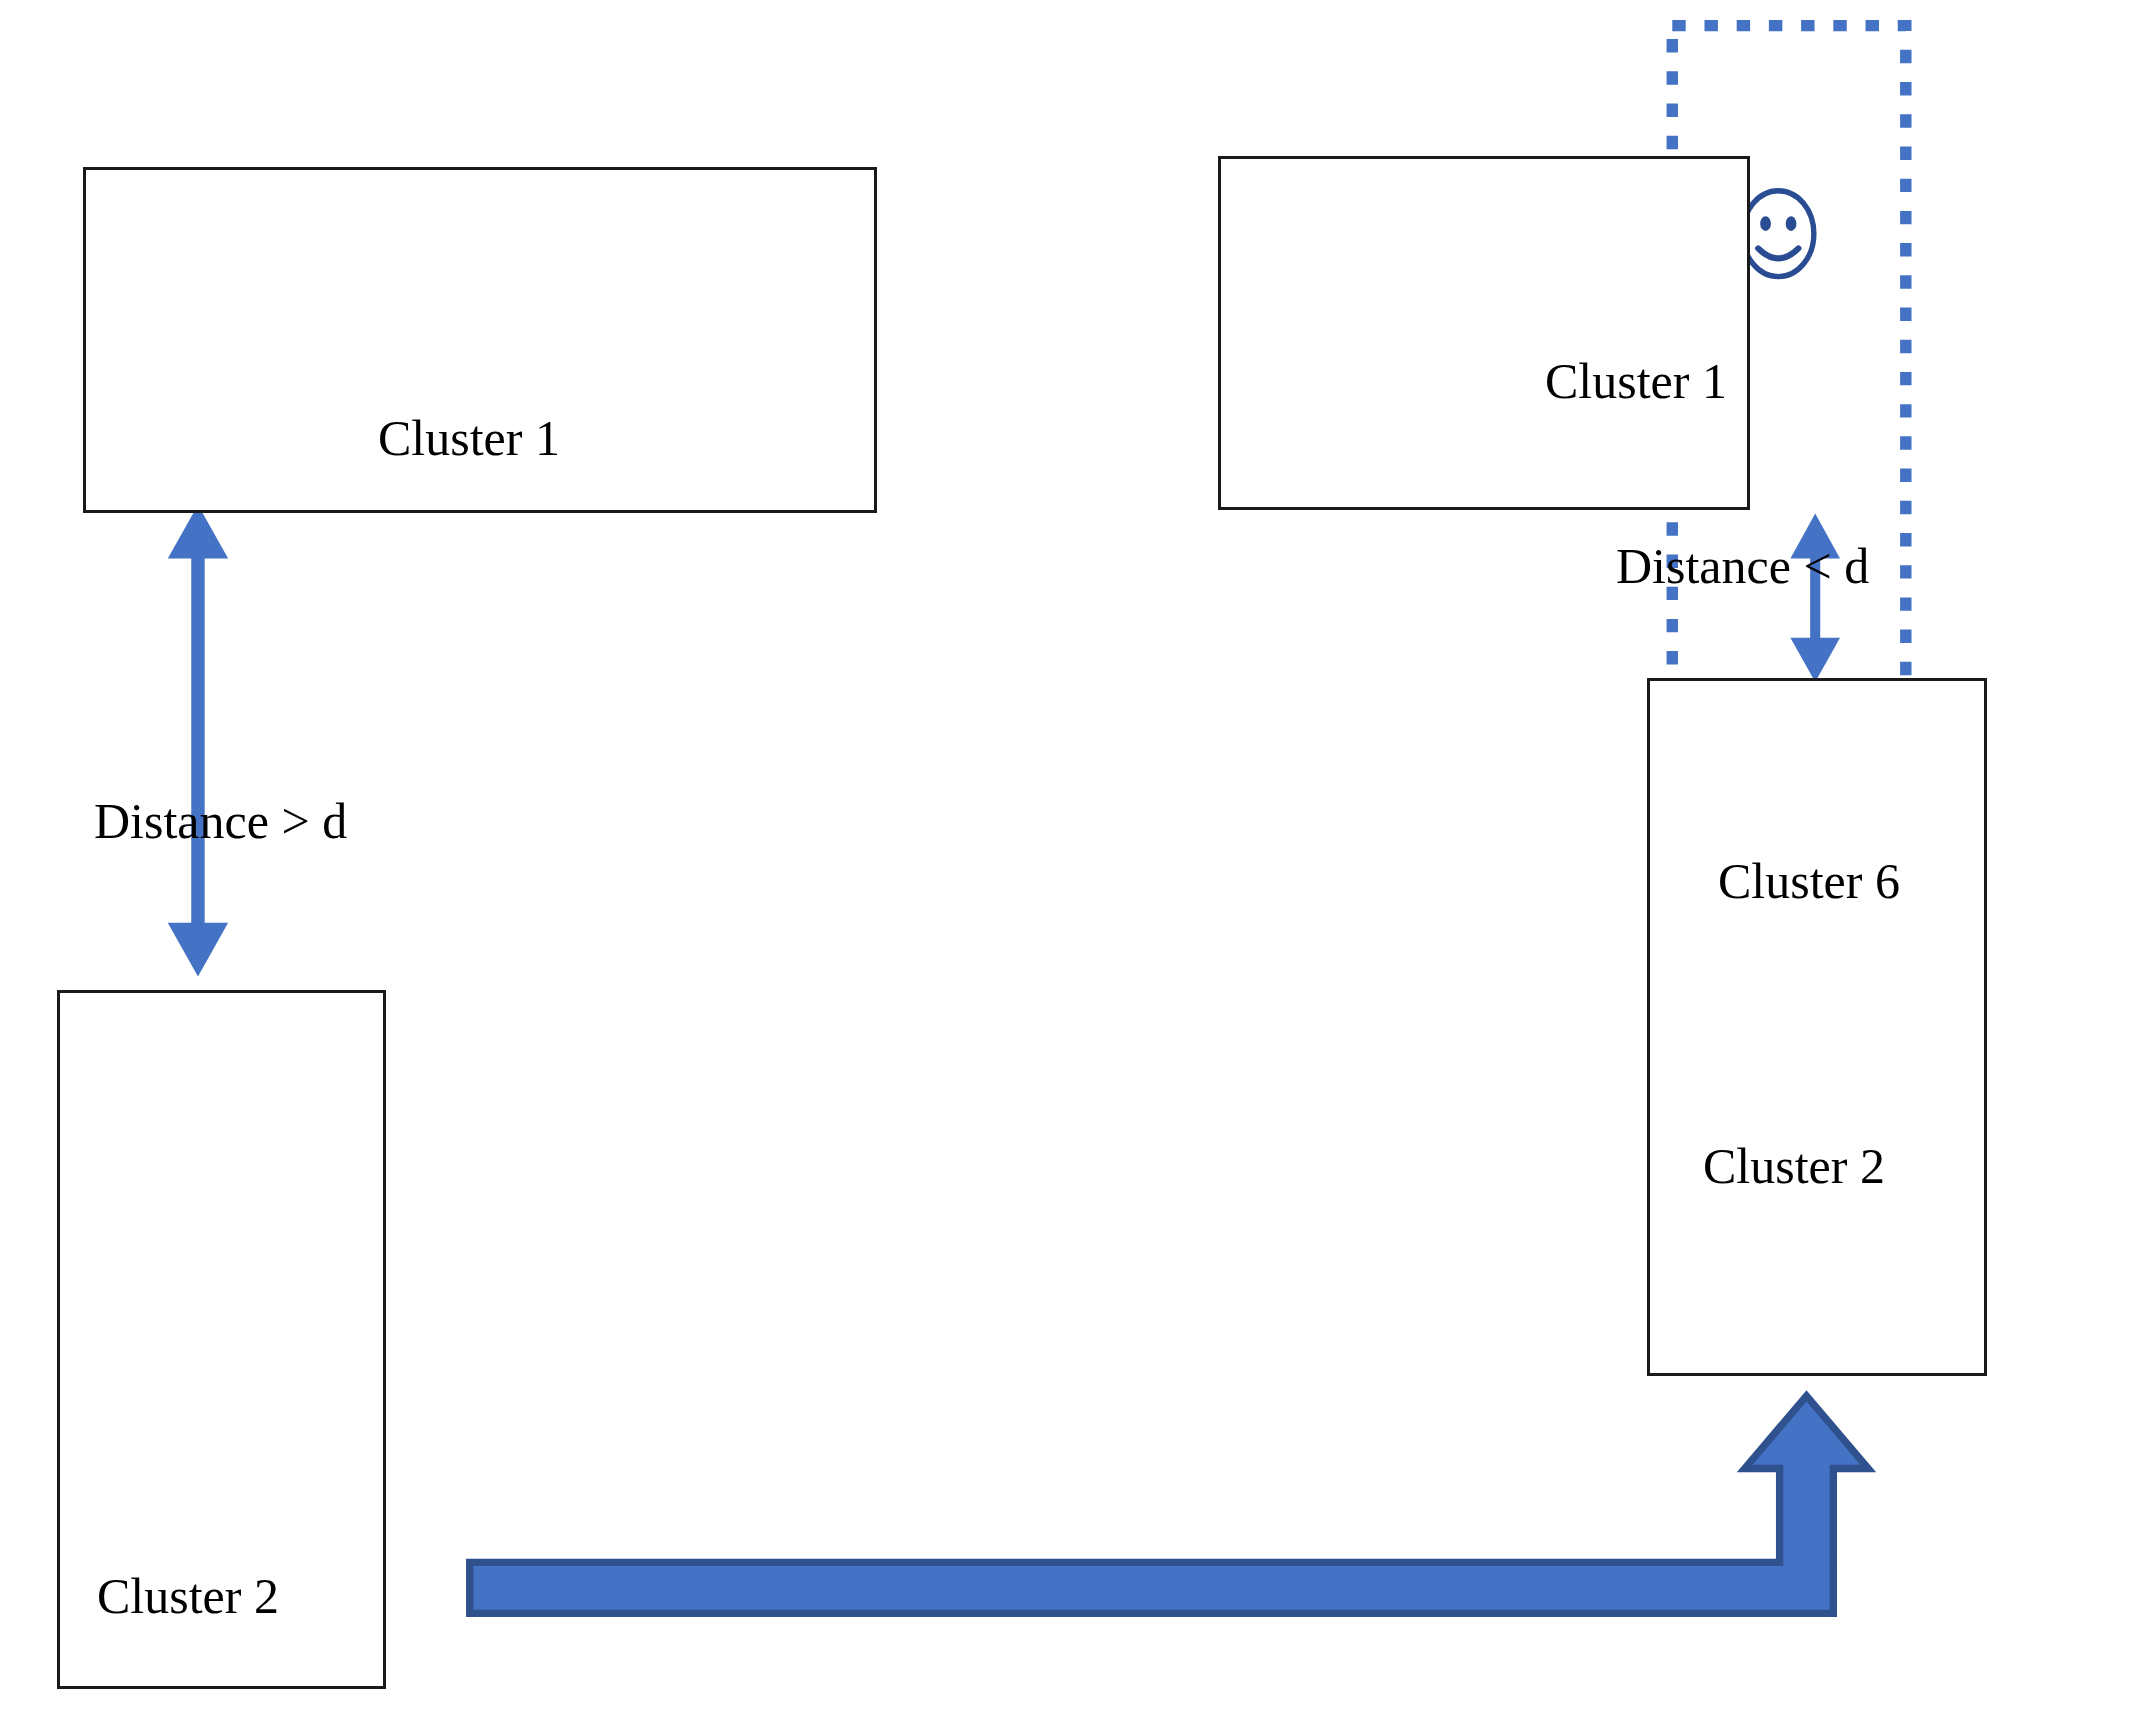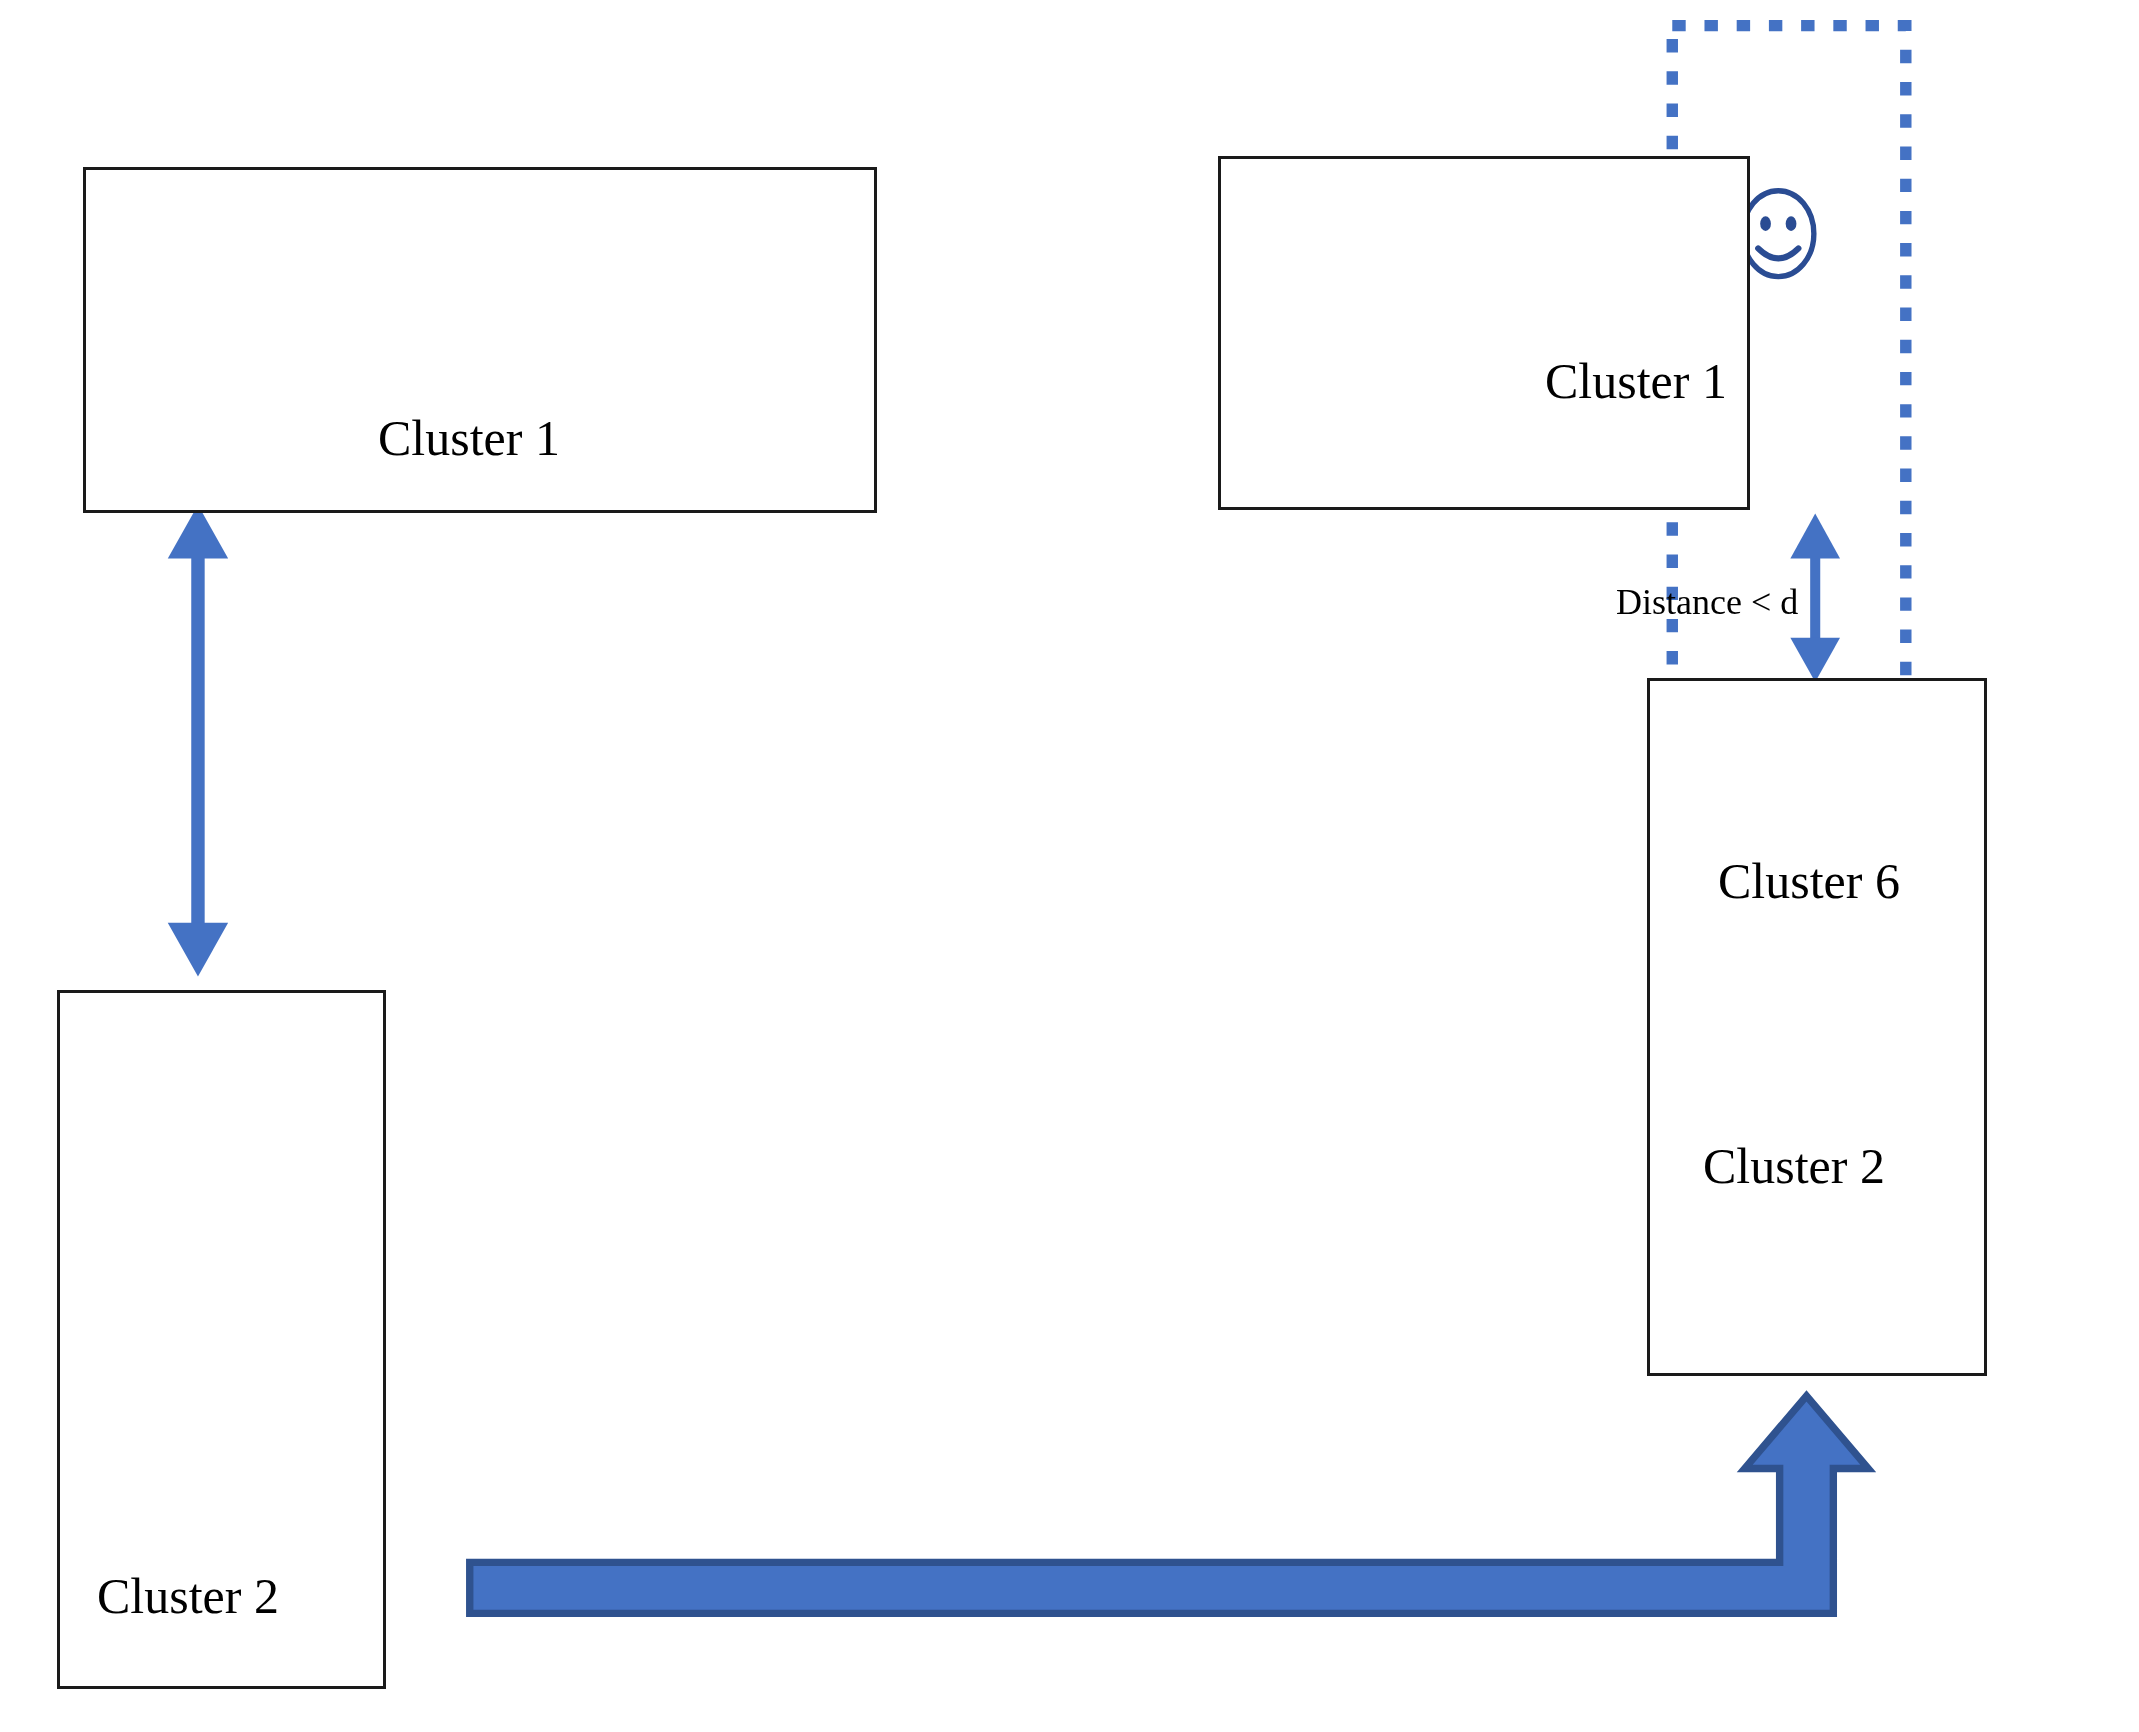--- a/index.html
+++ b/index.html
@@ -5,21 +5,21 @@
   html,body{margin:0;padding:0;background:#ffffff;}
   body{width:2140px;height:1733px;position:relative;overflow:hidden;
        font-family:"Liberation Serif","DejaVu Serif",serif;}
   .stage{position:absolute;left:0;top:0;width:2140px;height:1733px;}
   .svglayer{position:absolute;left:0;top:0;width:2140px;height:1733px;}
   .box{position:absolute;border:3.4px solid #1a1a1a;background:#ffffff;box-sizing:border-box;}
   .label{position:absolute;color:#000000;font-weight:400;
          font-family:"Liberation Serif","DejaVu Serif",serif;white-space:nowrap;
          letter-spacing:0px;}
   .cluster-label{font-size:50px;}
-  .dist-label{font-size:36px;margin-top:44px;}
+  .dist-label{font-size:50px;}
 </style>
 </head>
 <body>
 
 <div class="stage">
 
   <svg class="svglayer" viewBox="0 0 3189 2582">
     <defs>
 
       <symbol id="face-tall" viewBox="0 0 120 140">
@@ -98,20 +98,21 @@
   <div class="box" style="left:57px;top:990px;width:329px;height:699px;"></div>
 
   <div class="box" style="left:1218px;top:156px;width:532px;height:354px;"></div>
 
   <div class="box" style="left:1647px;top:678px;width:340px;height:698px;"></div>
 
   <div class="label cluster-label" style="left:378px;top:409px;">Cluster 1</div>
 
   <div class="label cluster-label" style="left:97px;top:1567px;">Cluster 2</div>
 
+  <div class="label dist-label" style="left:94px;top:792px;">Distance &gt; d</div>
 
   <div class="label cluster-label" style="left:1545px;top:352px;">Cluster 1</div>
 
   <div class="label dist-label" style="left:1616px;top:537px;">Distance &lt; d</div>
 
   <div class="label cluster-label" style="left:1718px;top:852px;">Cluster 6</div>
 
   <div class="label cluster-label" style="left:1703px;top:1137px;">Cluster 2</div>
 
 </div>

